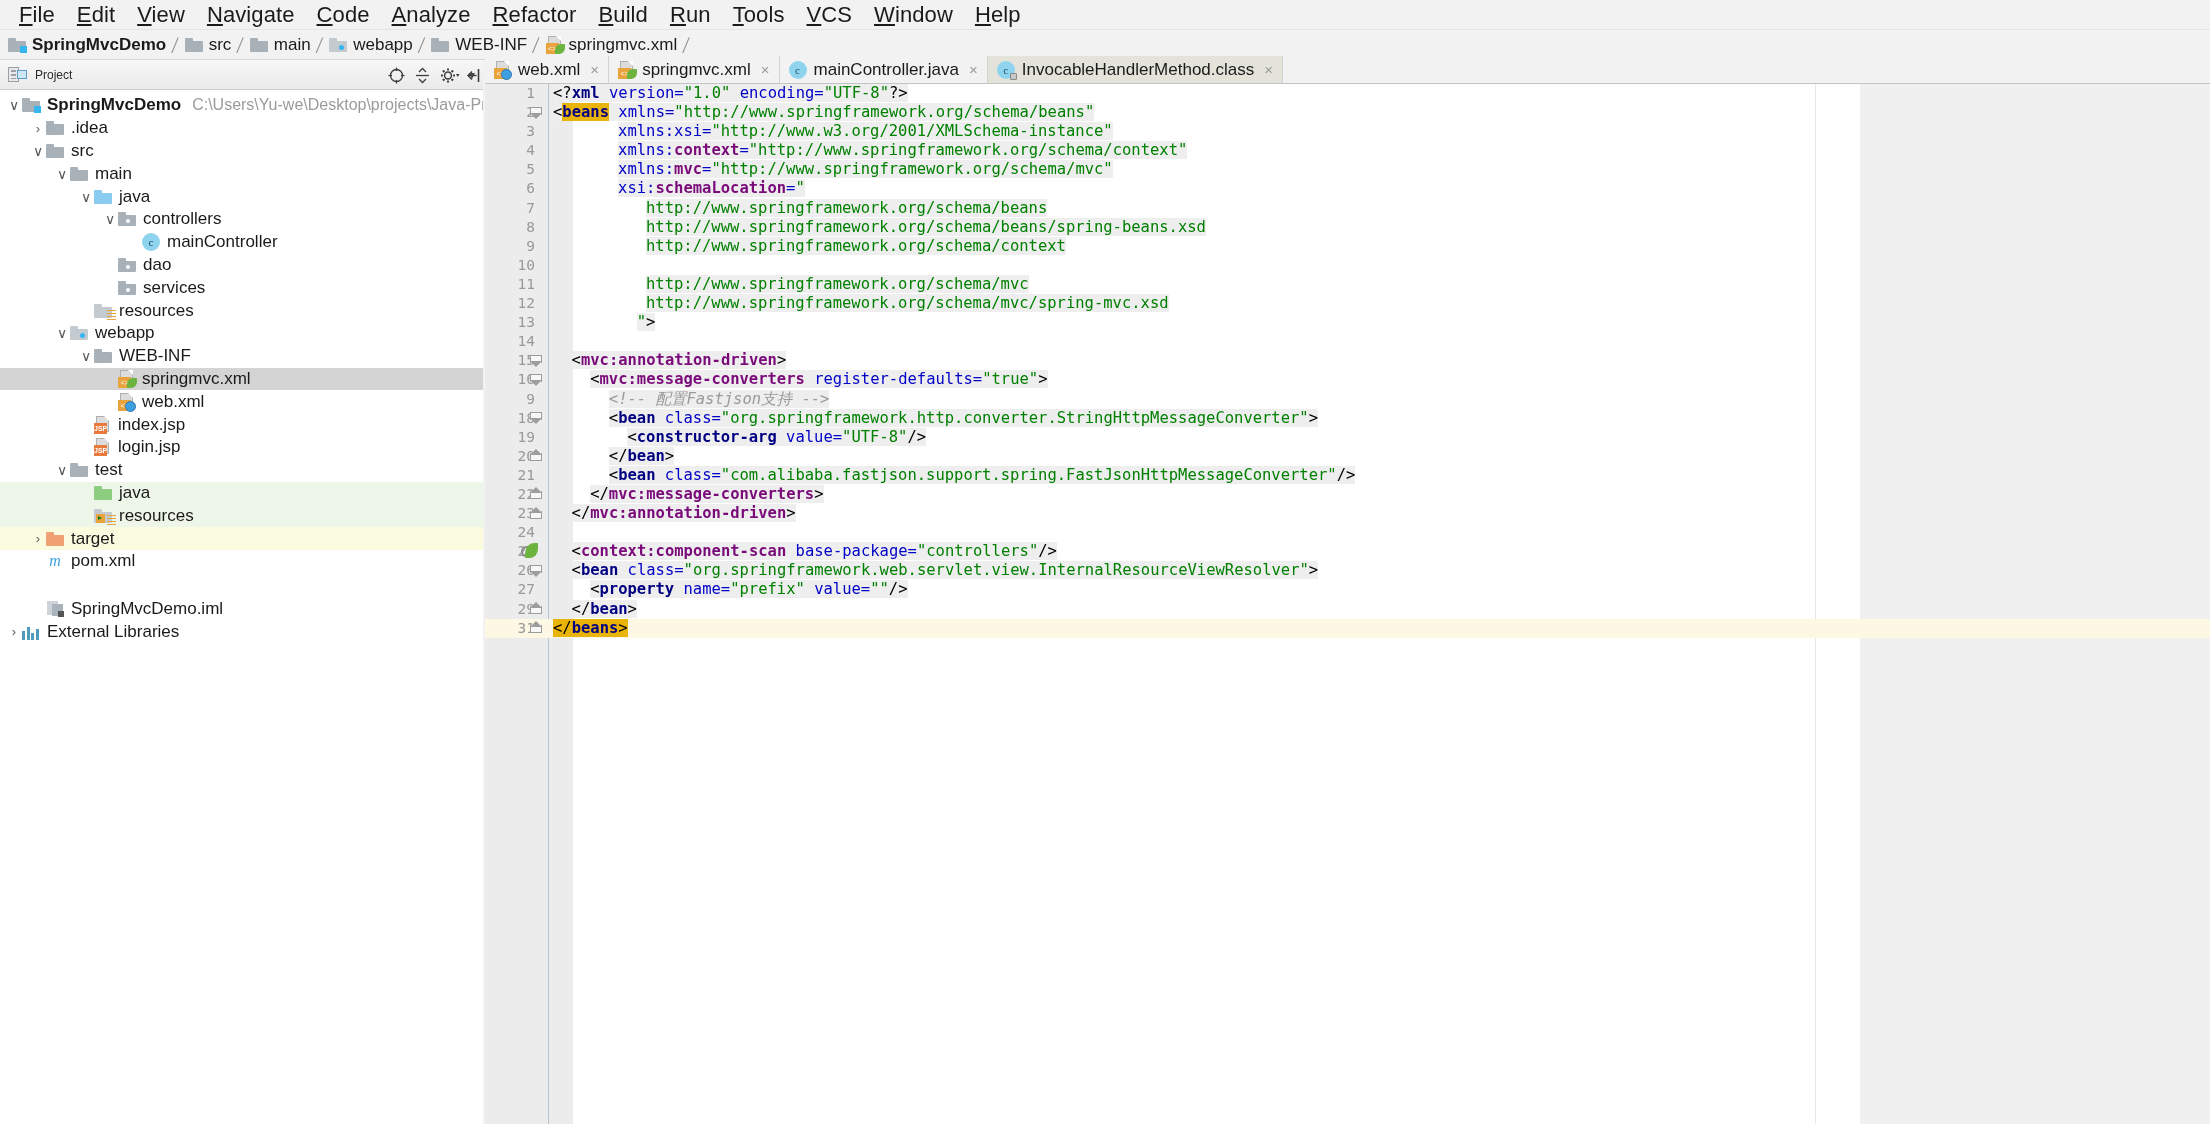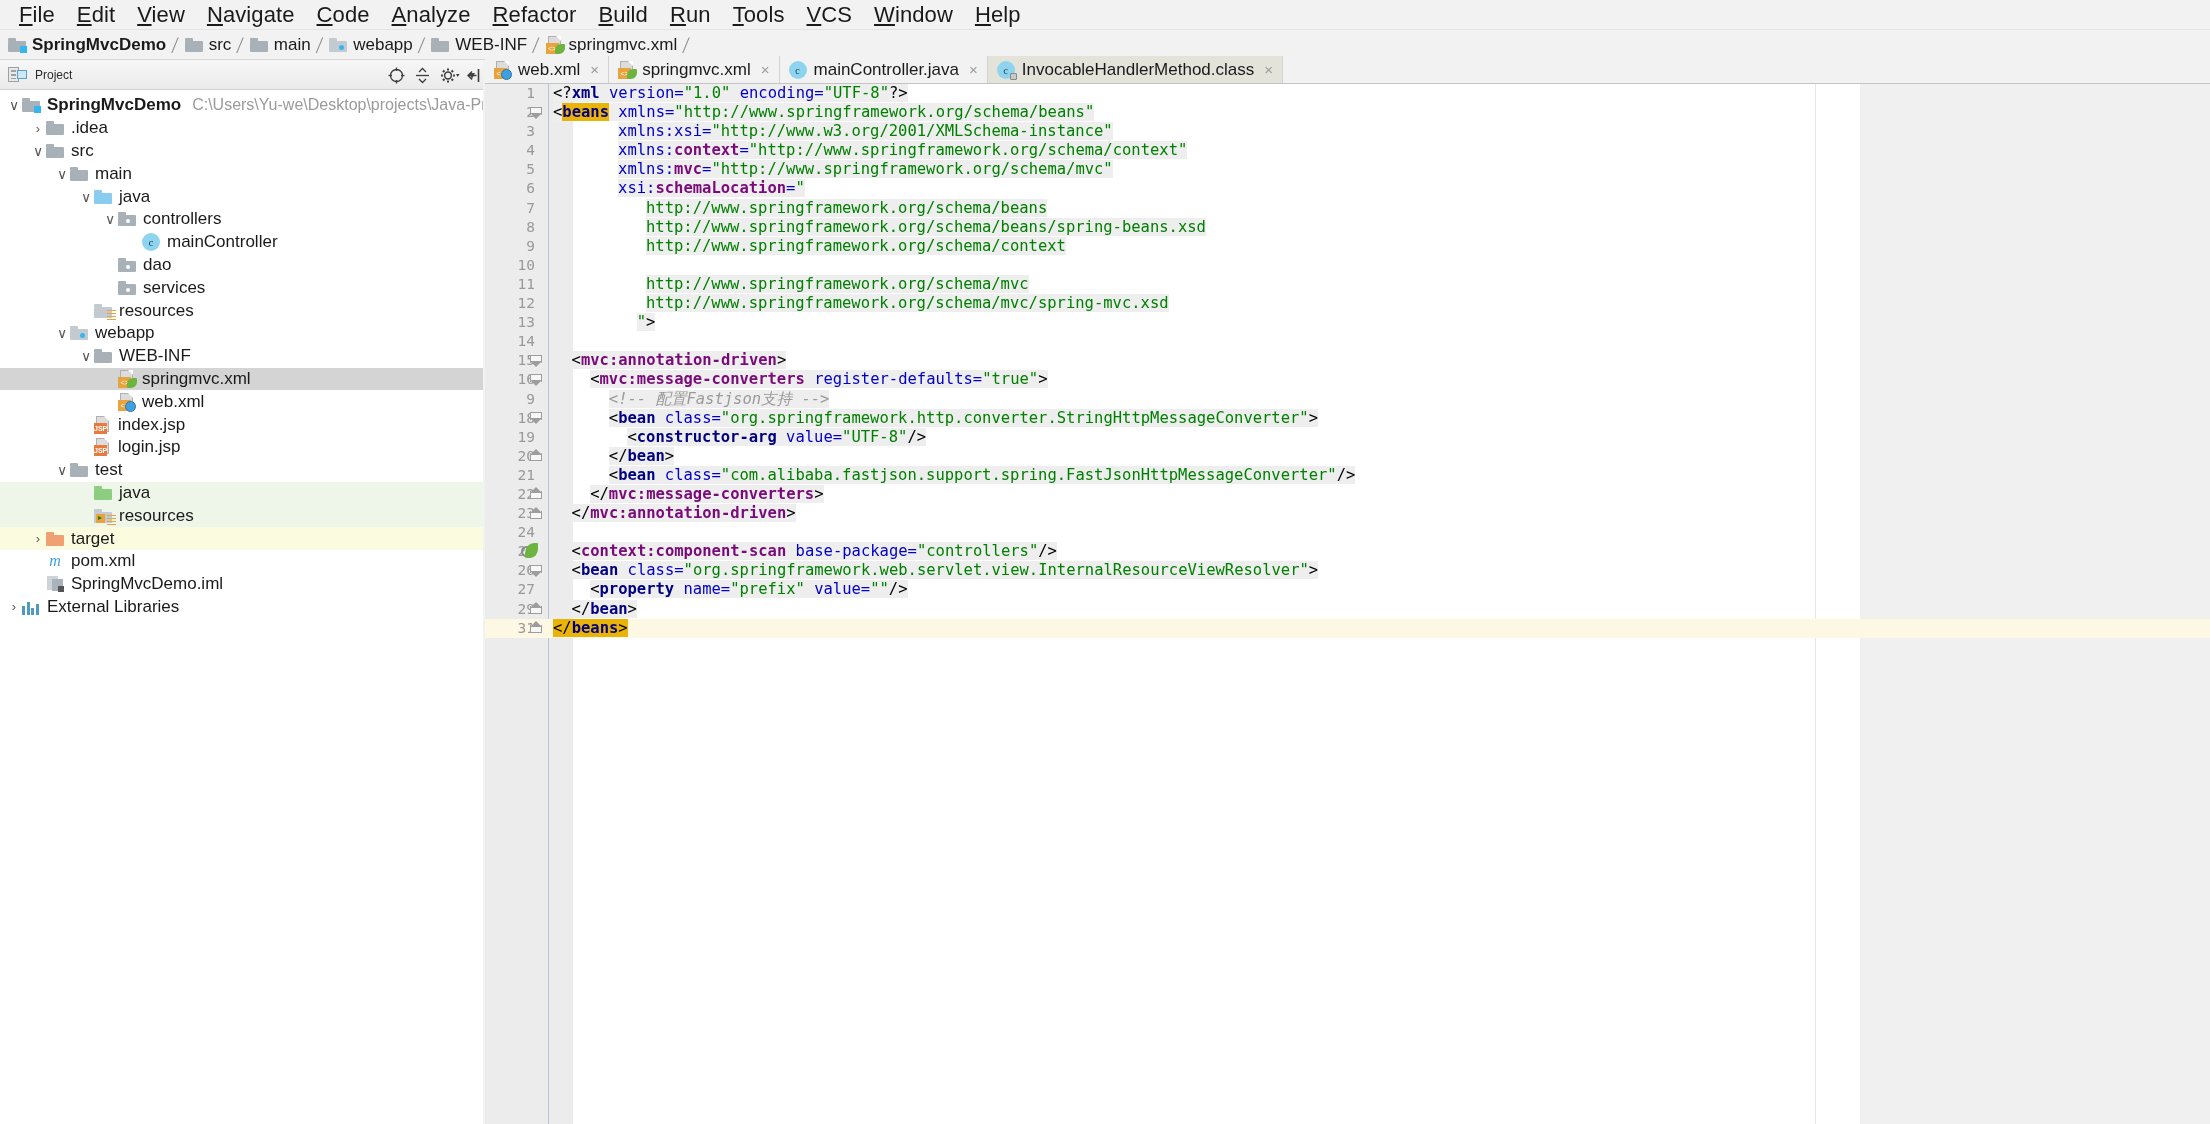--- a/index.html
+++ b/index.html
@@ -578,21 +578,21 @@
         <span class="ic ic-folder orange">
           <i></i>
         </span>
         <span class="name">target</span>
       </div>
       <div class="row" style="padding-left: 30px;">
         <span class="arrow"></span>
         <span class="ic ic-mvn">m</span>
         <span class="name">pom.xml</span>
       </div>
-      <div class="row" style="padding-left: 30px;">
+      <div class="row" style="padding-left: 30px; margin-top: 25px;">
         <span class="arrow"></span>
         <span class="ic ic-iml">
           <span class="p1"></span>
           <span class="p2"></span>
           <span class="sq2"></span>
         </span>
         <span class="name">SpringMvcDemo.iml</span>
       </div>
       <div class="row" style="padding-left: 6px;">
         <span class="arrow">›</span>

